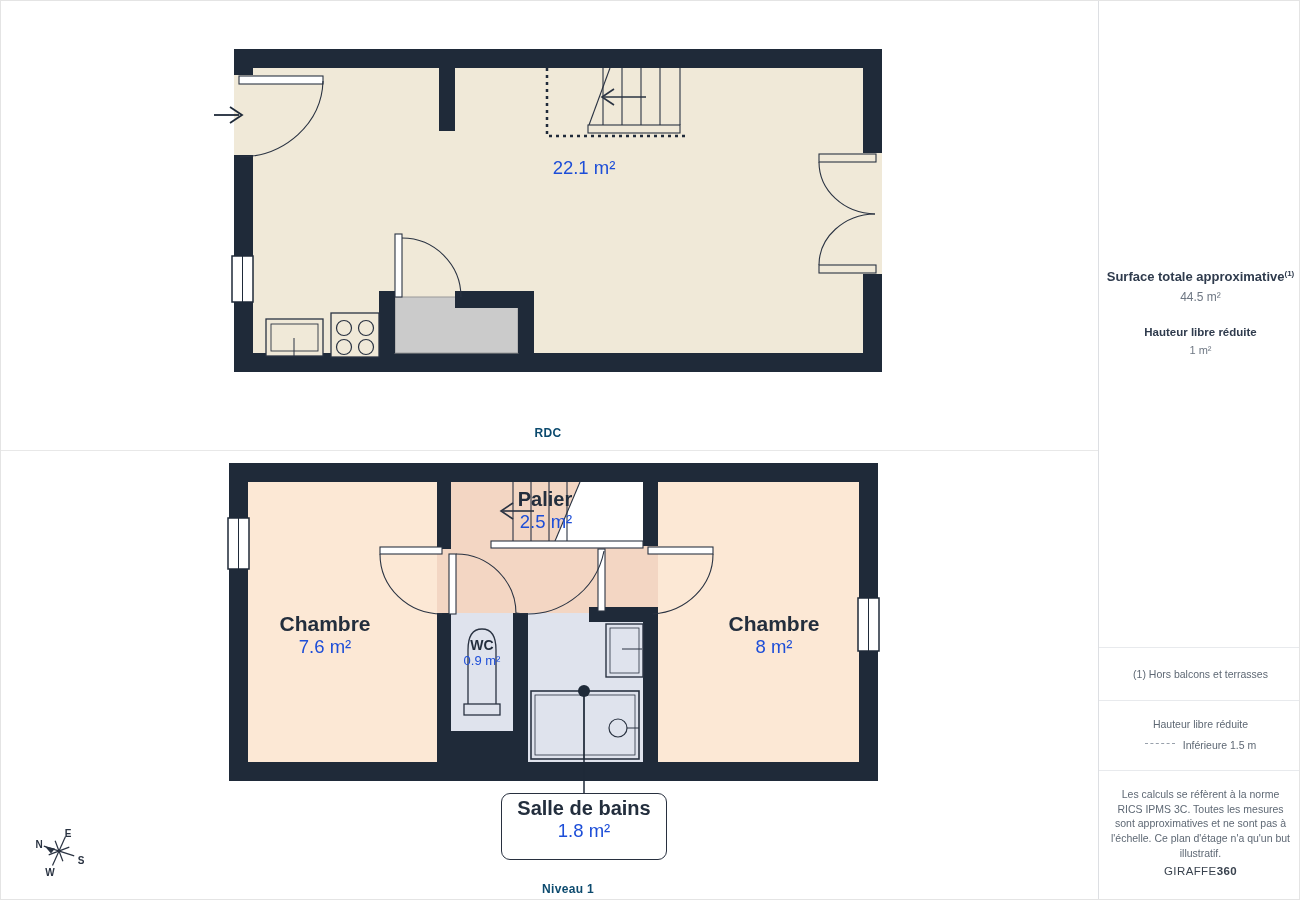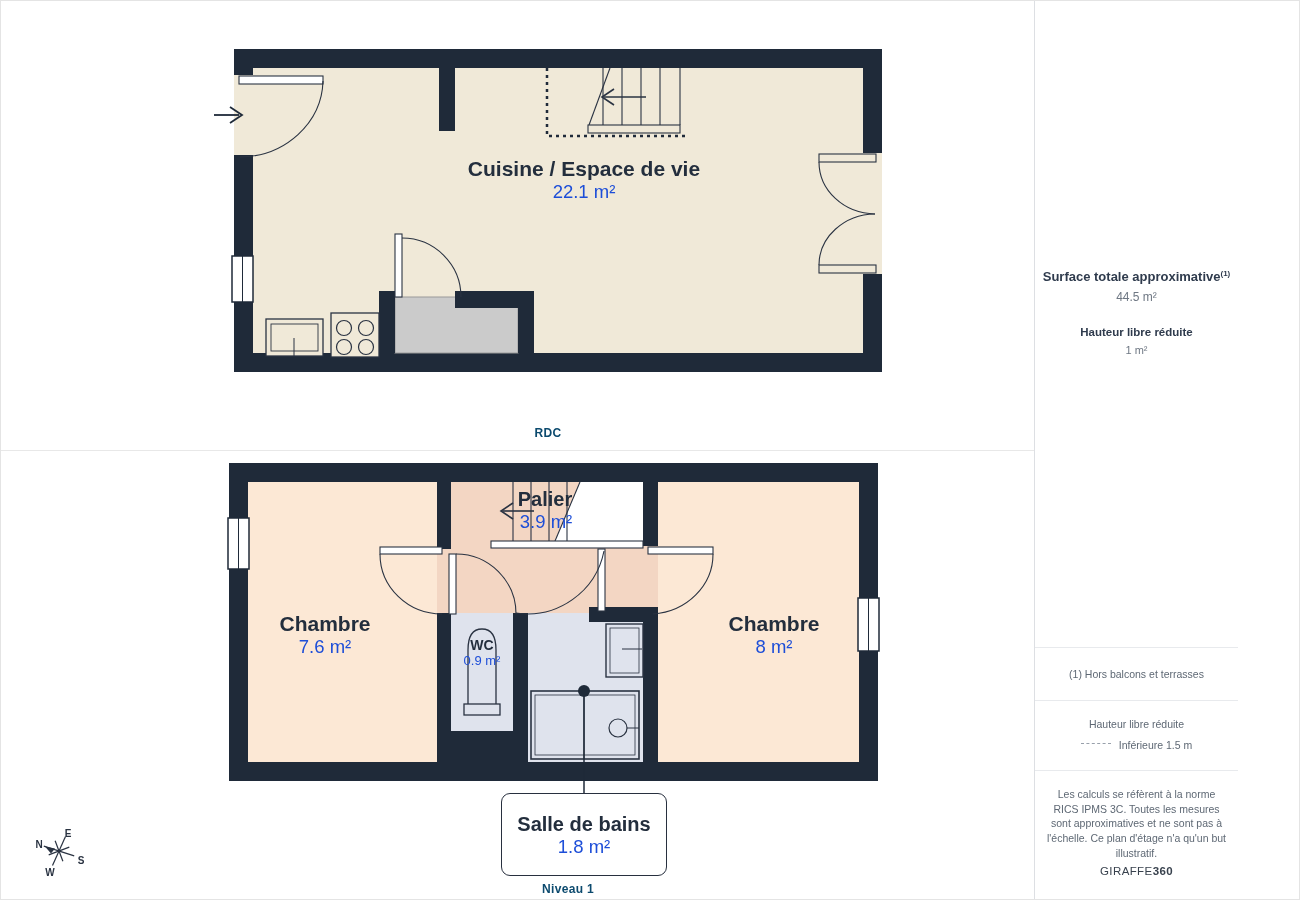--- a/index.html
+++ b/index.html
@@ -17,24 +17,24 @@
   }
   .room-label{position:absolute;transform:translateX(-50%);text-align:center;white-space:nowrap;}
   .room-name{font-size:21px;font-weight:700;color:#232e3d;}
   .room-name.sm{font-size:14px;text-align:center;}
   .room-name.md{font-size:20px;}
   .room-area{font-size:18.5px;color:#1d4ed8;}
   .room-area.sm{font-size:13px;}
   .callout{
     position:absolute;left:500px;top:792px;width:164px;height:62px;
     background:#fff;border:1.5px solid #28303f;border-radius:9px;
-    text-align:center;padding-top:19px;z-index:3;
+    text-align:center;padding-top:3px;z-index:3;
   }
   .sidebar{
-    position:absolute;left:1033px;top:0;width:184px;height:900px;
+    position:absolute;left:1097px;top:0;width:184px;height:900px;
     border-left:1px solid #dddfe3;box-sizing:border-box;background:#fff;
   }
   .sb-abs{position:absolute;left:0;width:203px;text-align:center;box-sizing:border-box;}
   .sb-title{font-size:13px;font-weight:700;color:#2f3b4d;}
   .sb-value{font-size:12px;color:#6e7783;}
   .sb-divider{position:absolute;left:0;width:203px;height:1px;background:#e8eaed;}
   .sb-small{font-size:10.5px;color:#5e6874;}
   .dash-sample{
     display:inline-block;width:30px;height:1px;border-top:1.5px dashed #98a0ab;
     vertical-align:middle;margin-right:8px;position:relative;top:-2px;
@@ -213,34 +213,33 @@
         <polygon points="44,845.5 54,847.5 50,852.5" fill="#2a3342" stroke="none"></polygon>
       </g>
     </svg>
 
     <div class="compass-label" style="left:38px;top:843px;">N</div>
     <div class="compass-label" style="left:67px;top:832px;">E</div>
     <div class="compass-label" style="left:80px;top:859px;">S</div>
     <div class="compass-label" style="left:49px;top:871px;">W</div>
 
     <div class="room-label" style="left:583px;top:156px;">
-      <div class="room-name">Cuisine / Espace de vie</div>
       <div class="room-area">22.1 m²</div>
     </div>
     <div class="floor-caption" style="left:547px;top:425px;">RDC</div>
 
     <div class="floor-divider"></div>
 
     <div class="room-label" style="left:324px;top:611px;">
       <div class="room-name">Chambre</div>
       <div class="room-area">7.6 m²</div>
     </div>
     <div class="room-label" style="left:544px;top:487px;text-align:right;">
       <div class="room-name md">Palier</div>
-      <div class="room-area">3.9 m²</div>
+      <div class="room-area">2.5 m²</div>
     </div>
     <div class="room-label" style="left:481px;top:636px;">
       <div class="room-name sm">WC</div>
       <div class="room-area sm">0.9 m²</div>
     </div>
     <div class="room-label" style="left:773px;top:611px;">
       <div class="room-name">Chambre</div>
       <div class="room-area">8 m²</div>
     </div>
 

